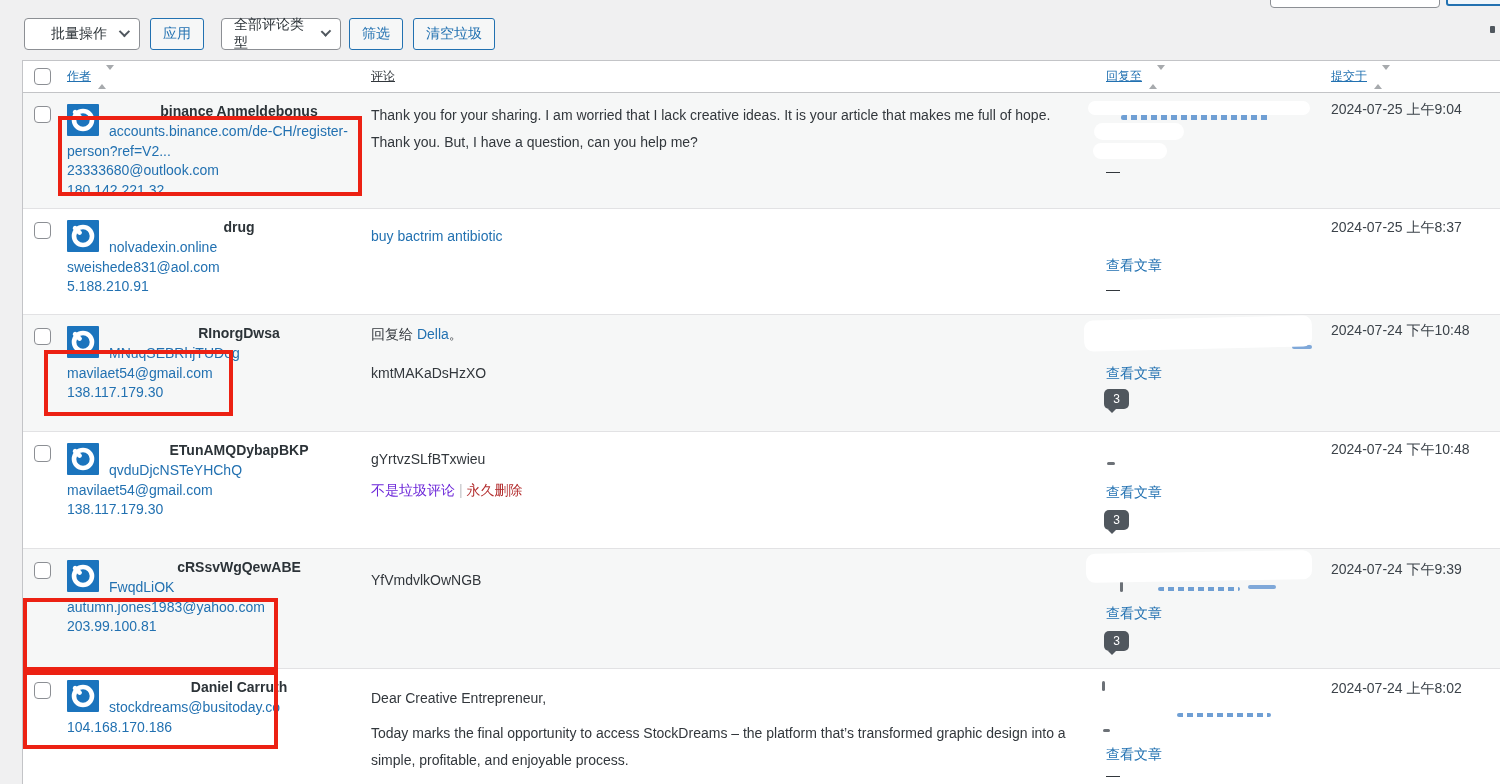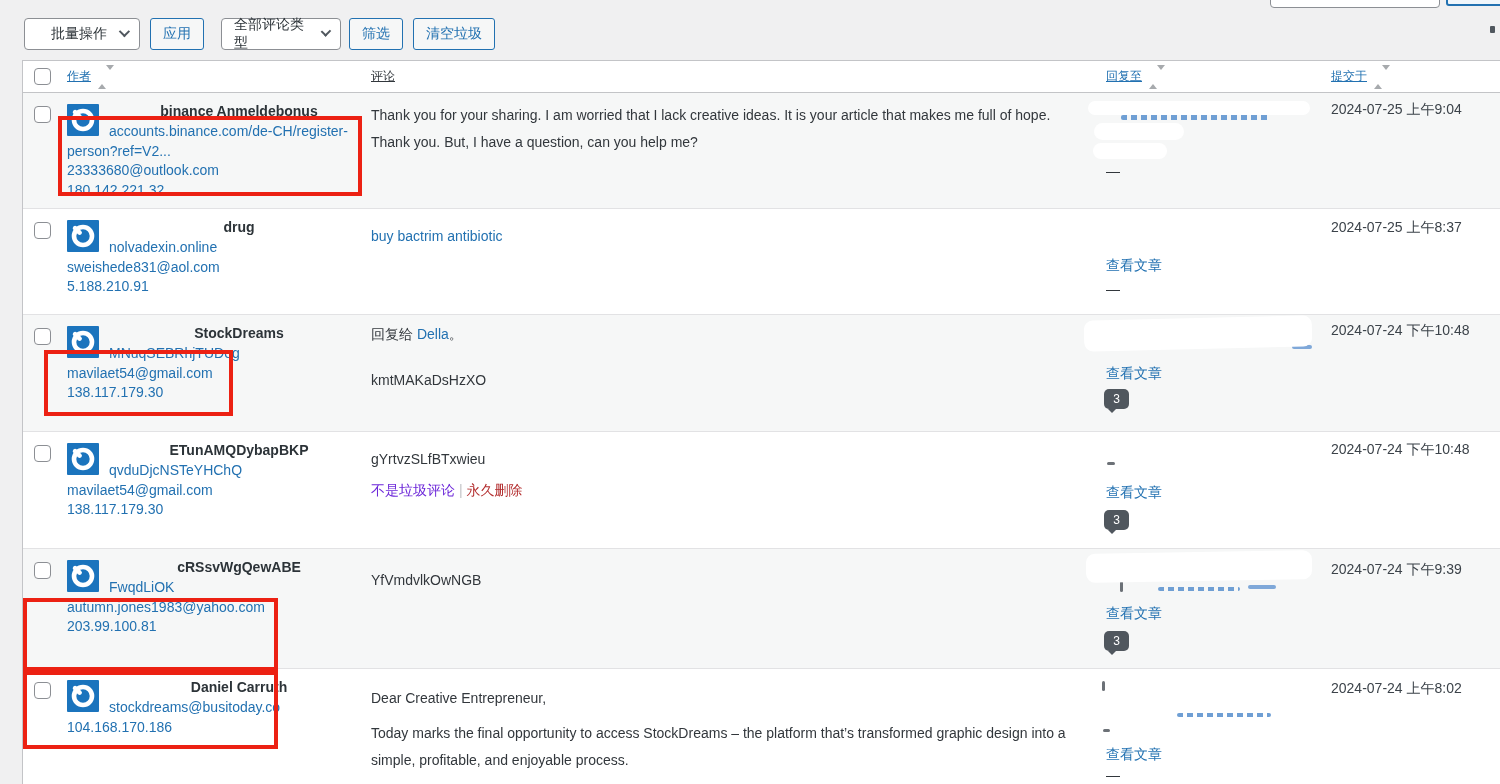--- a/index.html
+++ b/index.html
@@ -189,28 +189,28 @@
     <input type="checkbox" class="cb" style="">
     <div class="author-cell">
       <span class="avatar">
         <svg class="g-icon" viewBox="0 0 32 32">
             <g transform="rotate(-45 16 16)">
               <circle cx="16" cy="16" r="9" fill="none" stroke="#fff" stroke-width="4.6"></circle>
               <rect x="13.7" y="2.5" width="4.6" height="11" rx="2.3" fill="#fff"></rect>
             </g>
           </svg>
       </span>
-      <div class="a-name">StockDreams</div>
+      <div class="a-name">RInorgDwsa</div>
       <a class="a-link">MNuqSEBRhjTUDeg</a>
       <a class="a-link nowrap">mavilaet54@gmail.com</a>
       <a class="a-link nowrap">138.117.179.30</a>
     </div>
     <div class="comment-cell" style="top:6px;">
       <div><span>回复给</span> <a class="c-link">Della</a><span>。</span></div>
-      <div style="margin-top:19px;">kmtMAKaDsHzXO</div>
+      <div style="margin-top:12px;">kmtMAKaDsHzXO</div>
     </div>
     <div class="resp-cell">
       <div class="rem rem-blue" style="left:186px; top:30px; width:20px; height:4px;"></div>
       <div class="blob" style="left:-22px; top:3px; width:228px; height:31px; transform:rotate(-1.3deg);"></div>
       <a class="view-post" style="top:50px;">查看文章</a>
       <div class="bubble" style="top:74px;">3</div>
     </div>
     <div class="date-cell" style="top:7px;">2024-07-24 下午10:48</div>
   </div>
 

